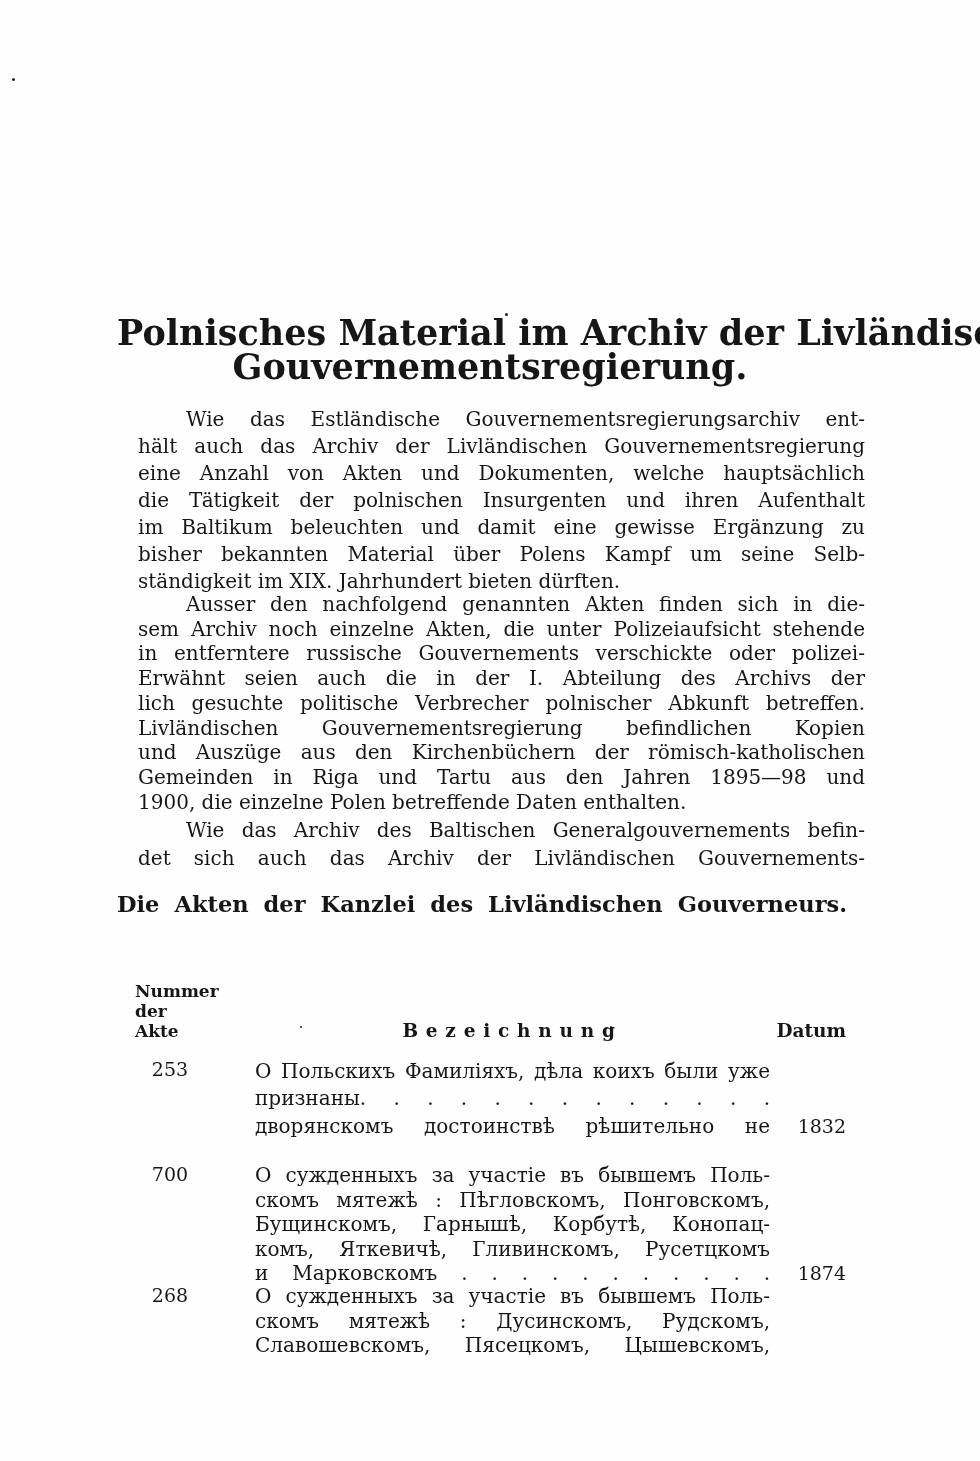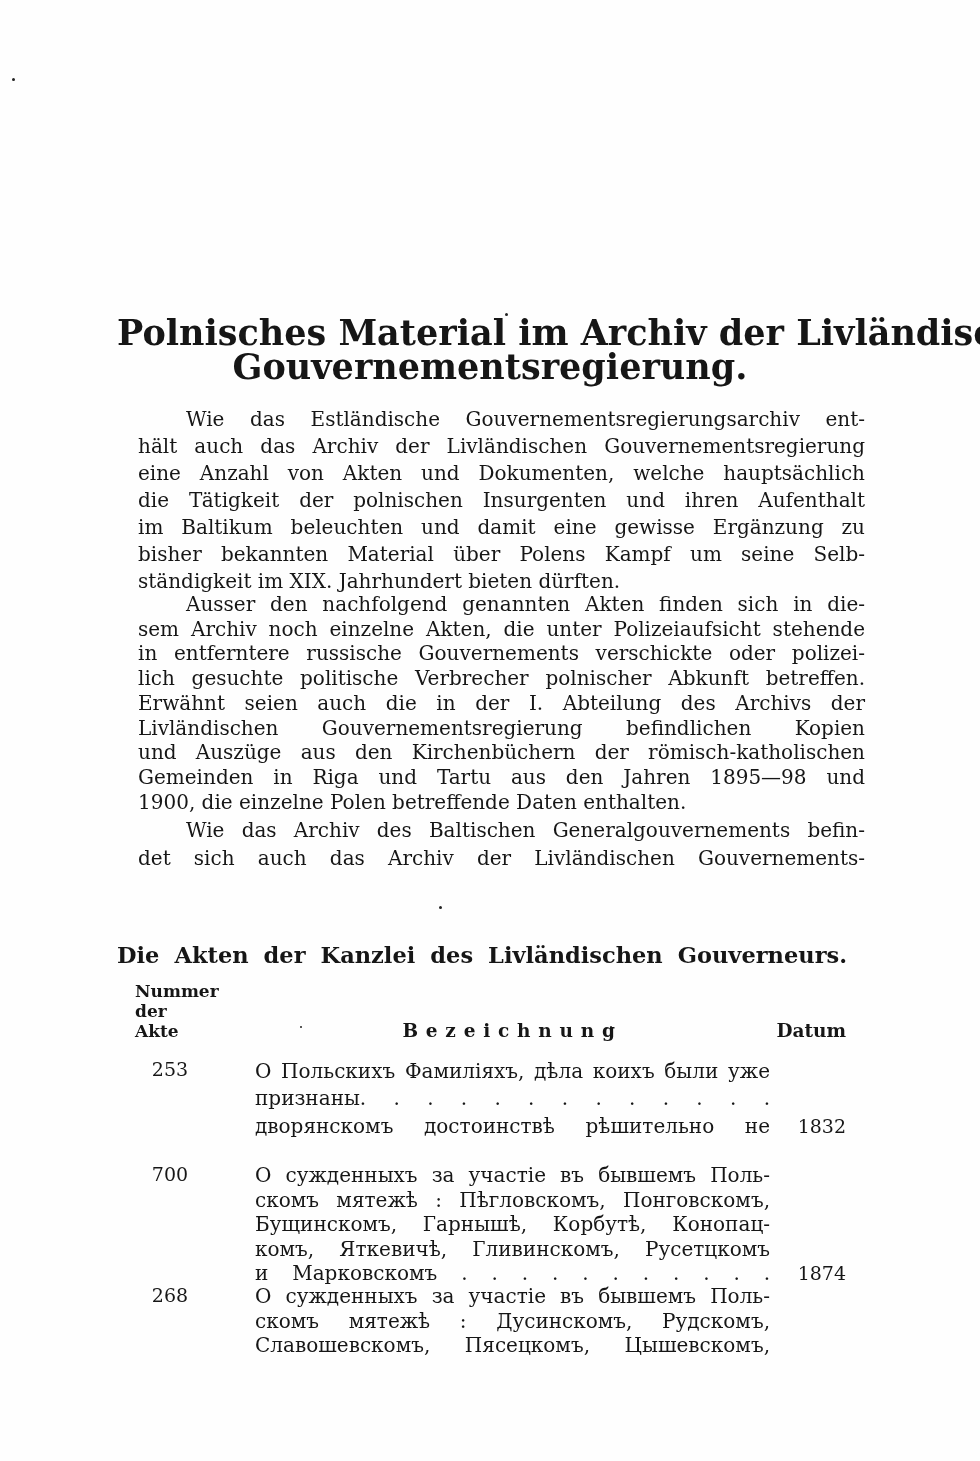--- a/index.html
+++ b/index.html
@@ -22,21 +22,21 @@
   
   .para { position:absolute; left:115px; width:750px; font-size:20px; }
   .para .tline { text-align:justify; text-align-last:justify; white-space:nowrap;margin-left:23px; }
   .para .tline.last { text-align-last:left; }
   .para .tline.ind  { padding-left:48px; }
   .p1 { top:406px; line-height:27px; }
   .p2 { top:592px; line-height:24.7px; }
   .p3 { top:817px; line-height:27.6px; }
 
   
-  .section-heading { position:absolute; top:941px; left:117px; width:730px;
+  .section-heading { position:absolute; top:890px; left:117px; width:730px;
                      font-weight:700; font-size:22.5px; line-height:28px;
                      text-align:justify; text-align-last:justify; white-space:nowrap; }
 
   
   .thead { position:absolute; top:981px; left:135px; width:711px;
            display:flex; align-items:flex-end;font-weight:bold; }
   .th-num { width:70px; font-size:17px; line-height:20px; text-align:left; }
   .th-desc { width:515px; margin-left:50px; text-align:center;
              font-size:18.5px; letter-spacing:0.42em; padding-top:6px; }
   .th-date { flex:1; text-align:right; font-size:18.5px; padding-top:6px; }
@@ -83,22 +83,22 @@
       <div class="tline">eine Anzahl von Akten und Dokumenten, welche hauptsächlich</div>
       <div class="tline">die Tätigkeit der polnischen Insurgenten und ihren Aufenthalt</div>
       <div class="tline">im Baltikum beleuchten und damit eine gewisse Ergänzung zu</div>
       <div class="tline">bisher bekannten Material über Polens Kampf um seine Selb-</div>
       <div class="tline last">ständigkeit im XIX. Jahrhundert bieten dürften.</div>
     </div>
   <div class="para p2">
       <div class="tline ind">Ausser den nachfolgend genannten Akten finden sich in die-</div>
       <div class="tline">sem Archiv noch einzelne Akten, die unter Polizeiaufsicht stehende</div>
       <div class="tline">in entferntere russische Gouvernements verschickte oder polizei-</div>
+      <div class="tline">Erwähnt seien auch die in der I. Abteilung des Archivs der</div>
       <div class="tline">lich gesuchte politische Verbrecher polnischer Abkunft betreffen.</div>
-      <div class="tline">Erwähnt seien auch die in der I. Abteilung des Archivs der</div>
       <div class="tline">Livländischen Gouvernementsregierung befindlichen Kopien</div>
       <div class="tline">und Auszüge aus den Kirchenbüchern der römisch-katholischen</div>
       <div class="tline">Gemeinden in Riga und Tartu aus den Jahren 1895—98 und</div>
       <div class="tline last">1900, die einzelne Polen betreffende Daten enthalten.</div>
     </div>
   <div class="para p3">
       <div class="tline ind">Wie das Archiv des Baltischen Generalgouvernements befin-</div>
       <div class="tline">det sich auch das Archiv der Livländischen Gouvernements-</div>
     </div>
 

